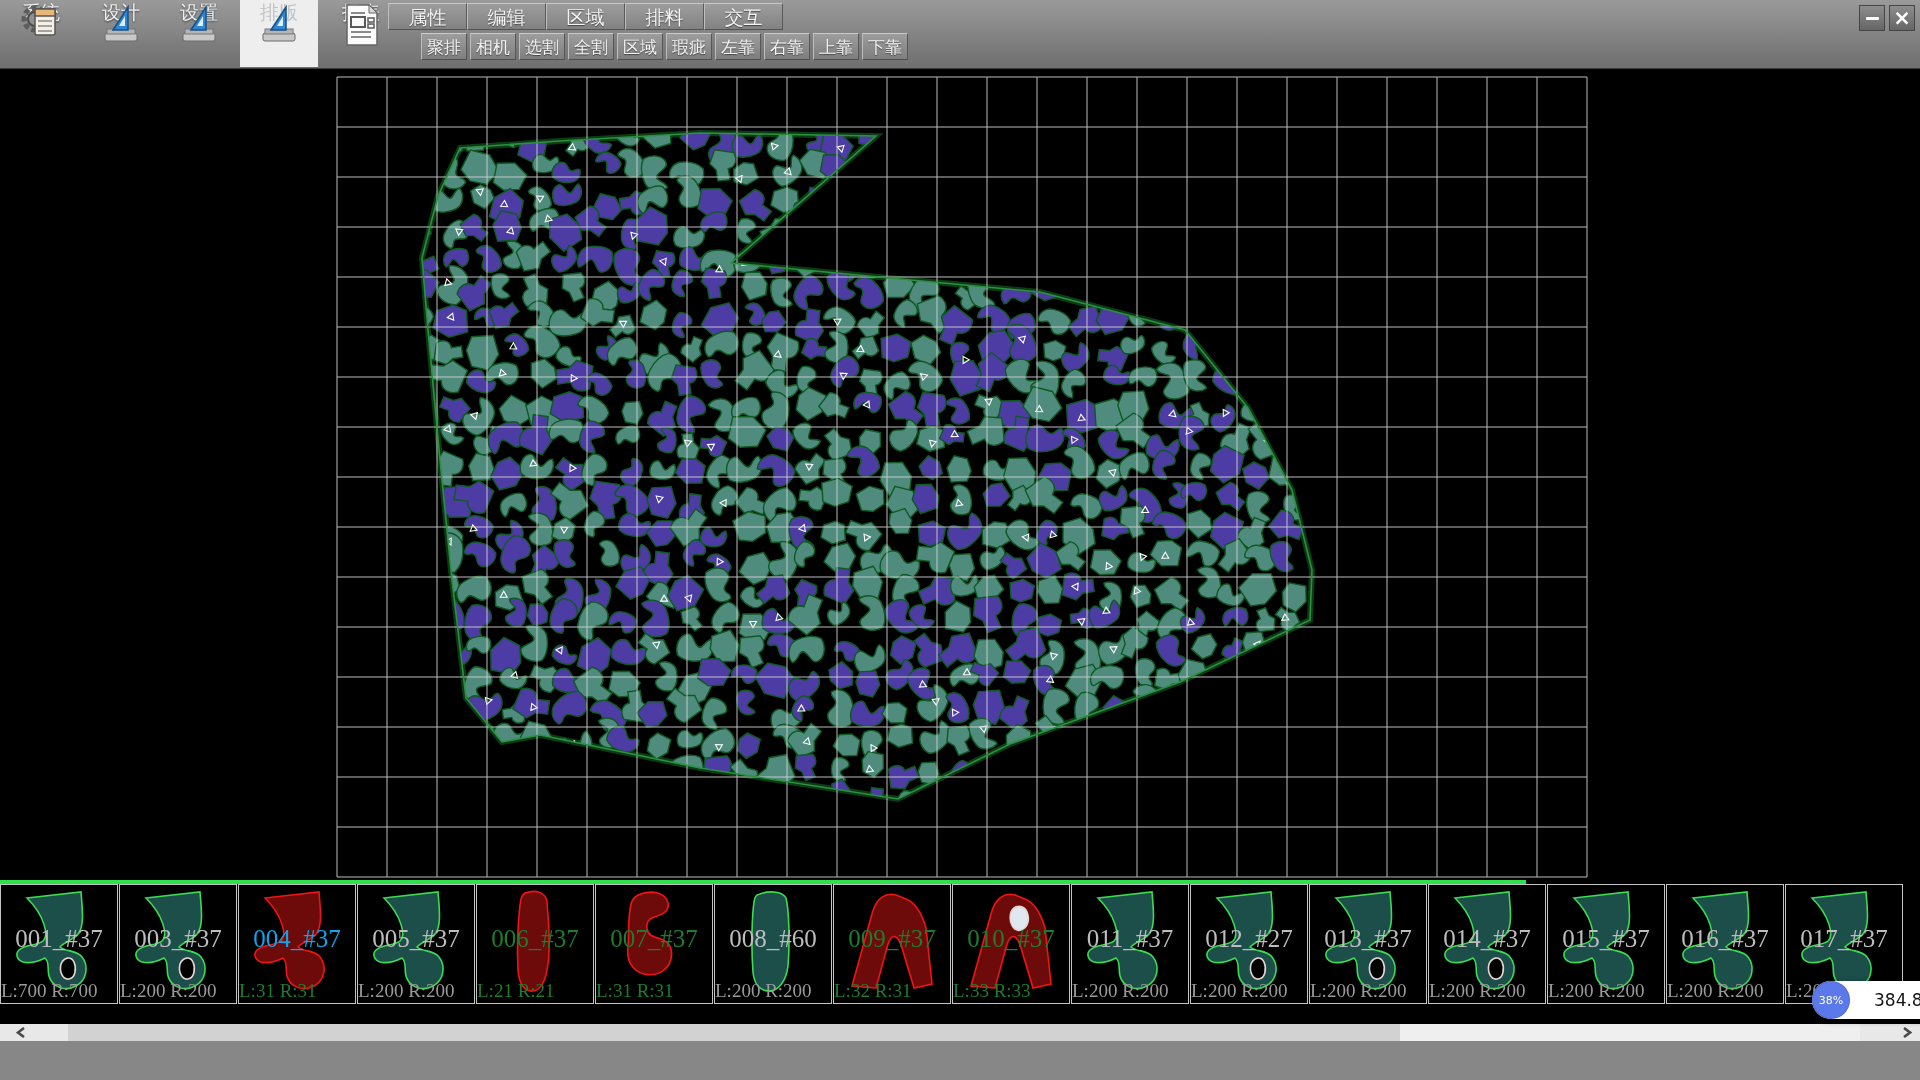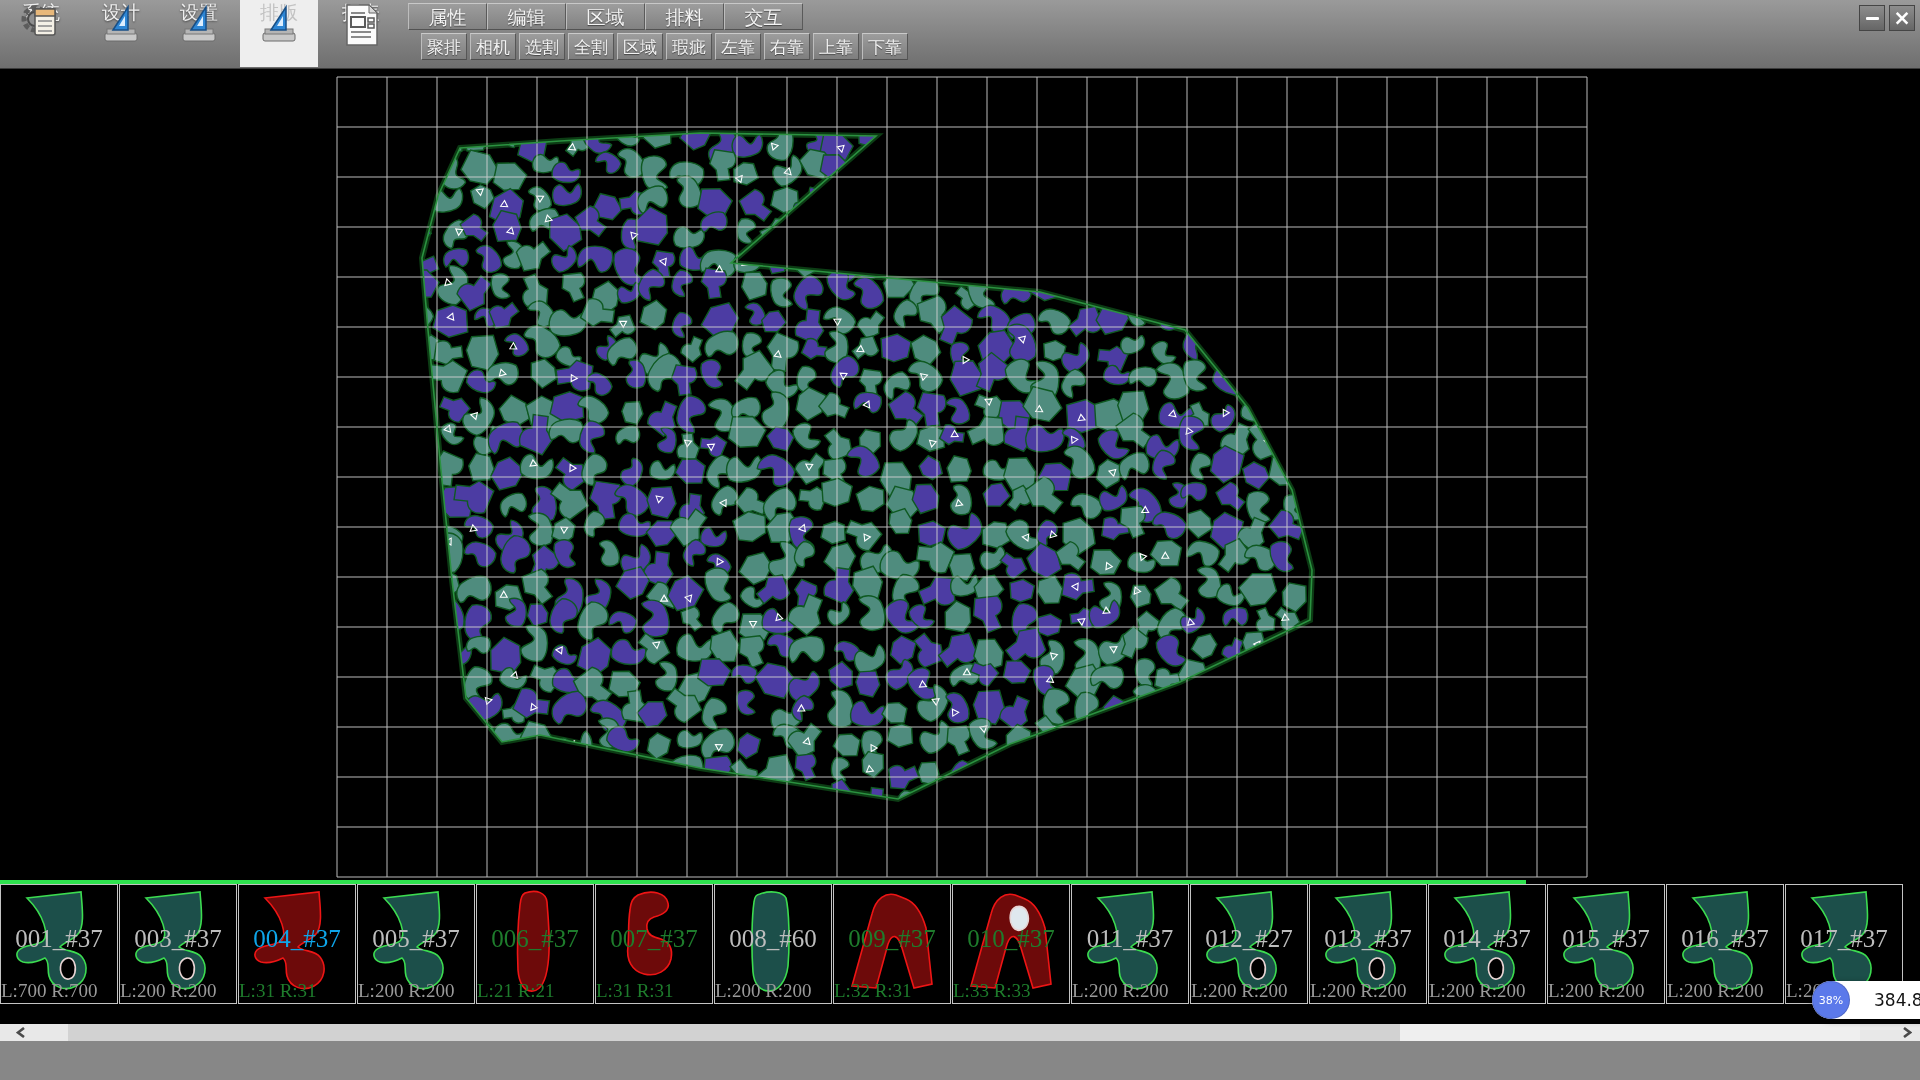--- a/index.html
+++ b/index.html
@@ -16,21 +16,21 @@
   }
   .bigbtn{
     position:absolute;top:0;height:67px;width:78px;cursor:default;
     display:flex;flex-direction:column;align-items:center;justify-content:flex-start;
     color:#efefef;font-size:19px;padding-bottom:8px;box-sizing:border-box;
     text-shadow:0 1px 2px rgba(0,0,0,.55);
     font-family:Liberation Mono, monospace;
   }
   .bigbtn .icn{position:absolute;top:3px;}
   .bigbtn.selected{background:#eeeeee;color:#c2c2c2;text-shadow:none;}
-  .tabrow{position:absolute;left:408px;top:3px;display:flex;z-index:6;}
+  .tabrow{position:absolute;left:388px;top:3px;display:flex;z-index:6;}
   .tab{
     width:79px;height:27px;line-height:27px;text-align:center;color:#f4f4f4;font-size:19px;
     background:linear-gradient(#9d9d9d,#828282);
     border-top:1px solid #c8c8c8;border-left:1px solid #bdbdbd;
     border-right:1px solid #5a5a5a;border-bottom:1px solid #525252;
     text-shadow:0 1px 1px rgba(0,0,0,.5);box-sizing:border-box;
   }
   .toolrow{position:absolute;left:421px;top:33px;display:flex;gap:3px;z-index:6;}
   .tool{
     width:46px;height:27px;line-height:26px;text-align:center;color:#f4f4f4;font-size:17px;

